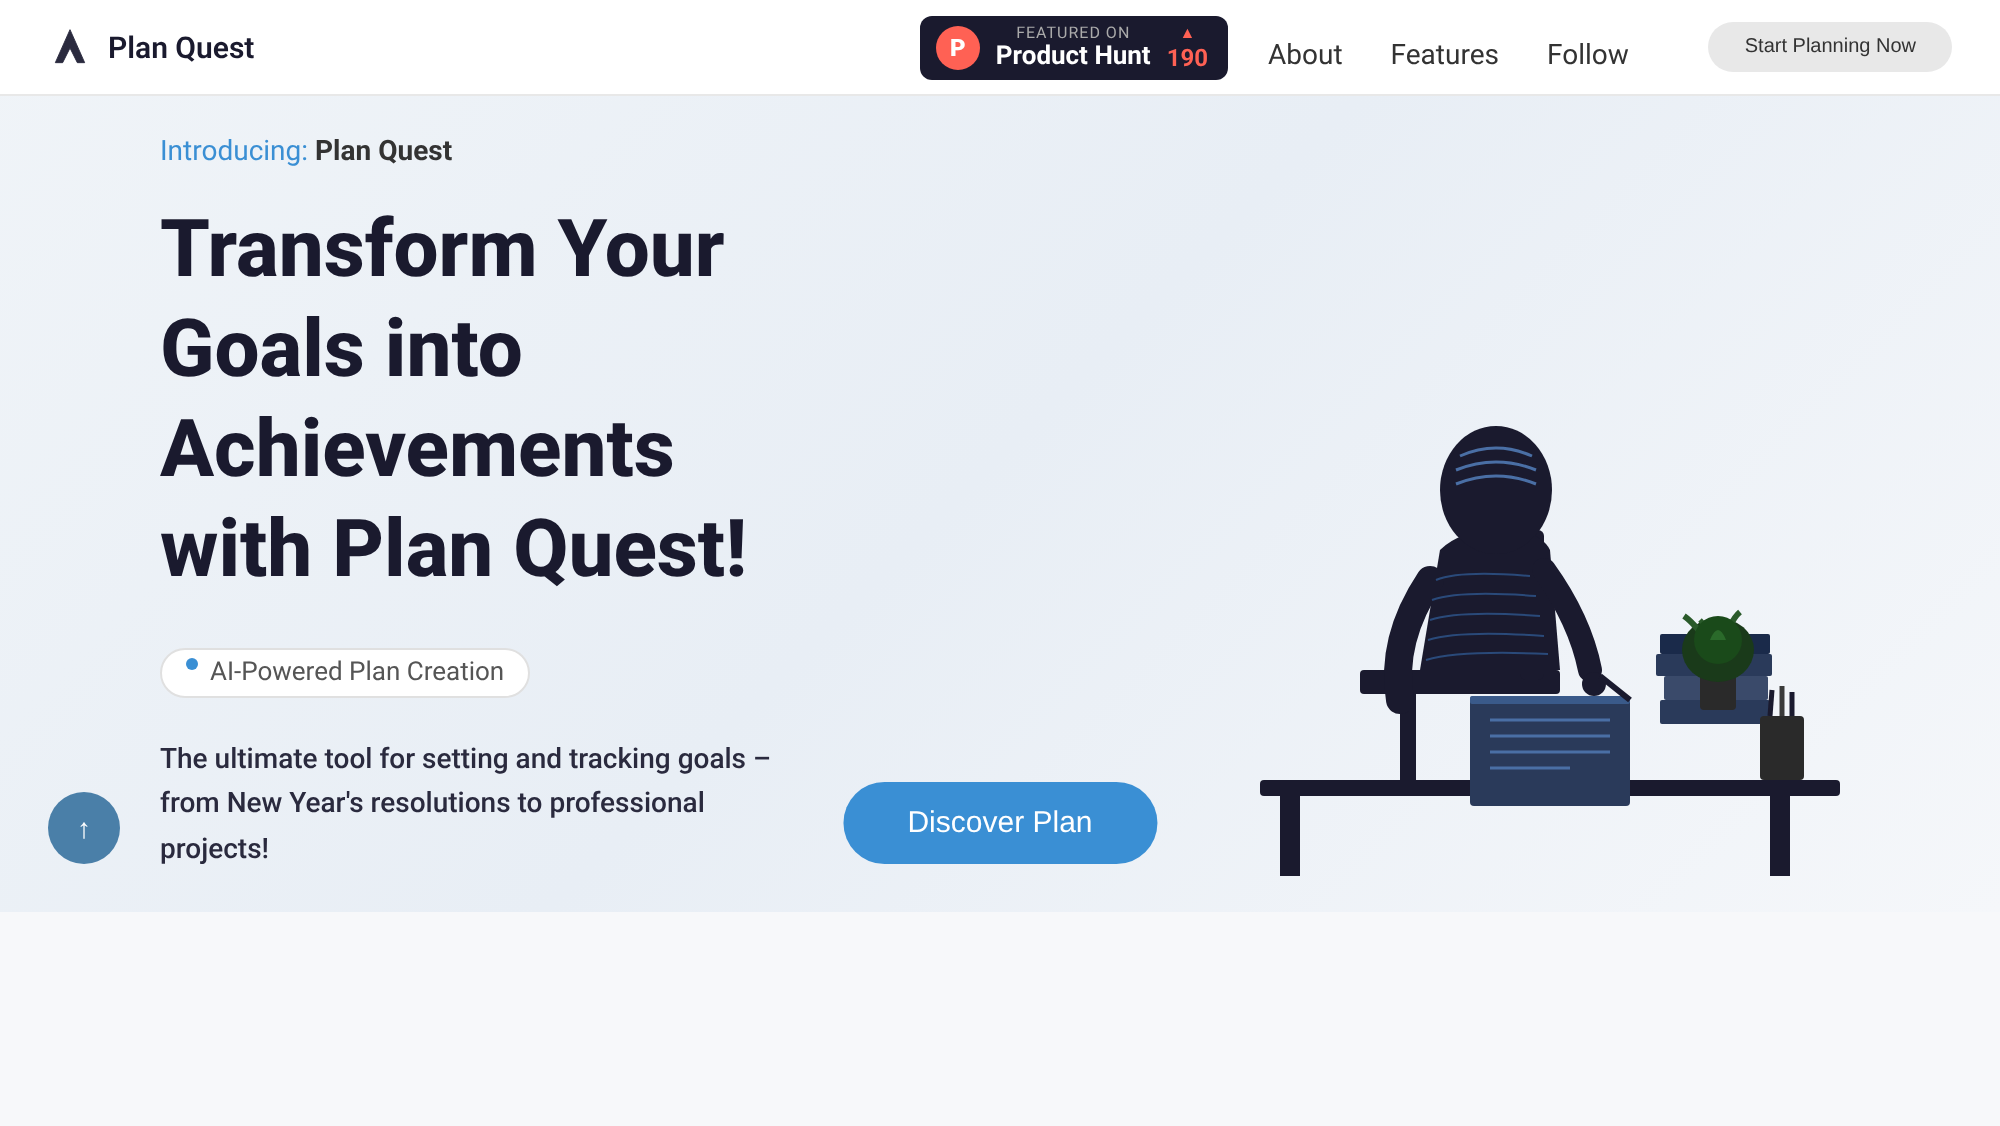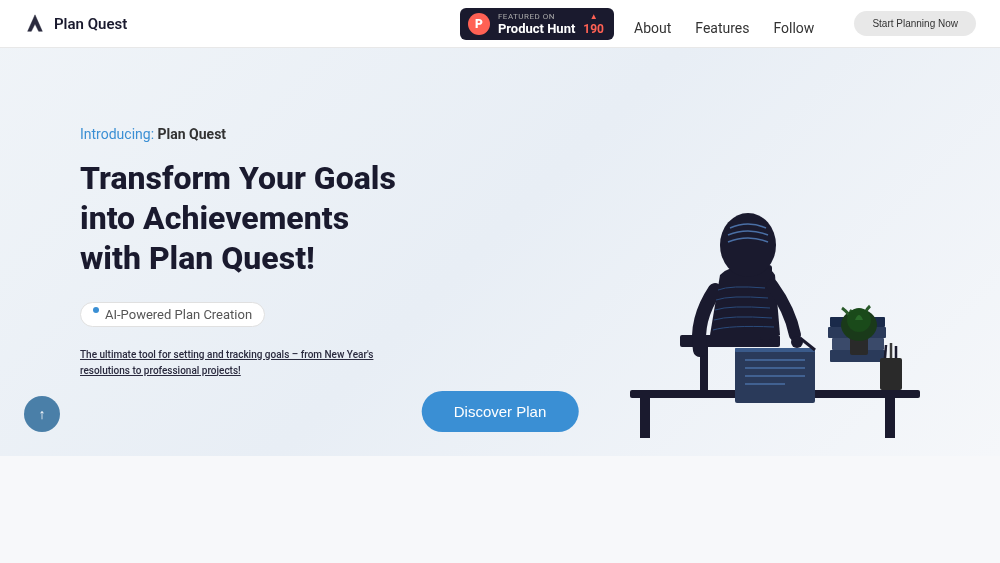--- a/index.html
+++ b/index.html
@@ -69,20 +69,21 @@
     }
     .ph-text-block {
       display: flex;
       flex-direction: column;
     }
     .ph-featured-on {
       font-size: 8px;
       color: #aaa;
       letter-spacing: 0.5px;
       text-transform: uppercase;
+      text-align: center;
     }
     .ph-name {
       font-size: 13px;
       font-weight: 700;
       color: #fff;
     }
     .ph-count {
       display: flex;
       flex-direction: column;
       align-items: center;
@@ -143,21 +144,21 @@
       color: #333;
     }
     .intro-label .highlight {
       color: #3a8fd4;
     }
     .intro-label .bold {
       font-weight: 700;
     }
 
     .hero-title {
-      font-size: 32px;
+      font-size: 40px;
       font-weight: 800;
       color: #1a1a2e;
       line-height: 1.25;
       margin-bottom: 20px;
     }
 
     .ai-badge {
       display: inline-flex;
       align-items: flex-start;
       gap: 6px;
@@ -170,25 +171,24 @@
       margin-bottom: 20px;
     }
     .ai-badge-dot {
       width: 6px;
       height: 6px;
       background: #3a8fd4;
       border-radius: 50%;
     }
 
     .hero-description {
-      font-size: 10px;
+      font-size: 14px;
       color: #2a2a3e;
       line-height: 1.6;
       font-weight: 500;
-      text-decoration: underline;
     }
 
     
     .illustration-container {
       position: absolute;
       right: 60px;
       top: 80px;
       width: 340px;
       height: 380px;
     }

